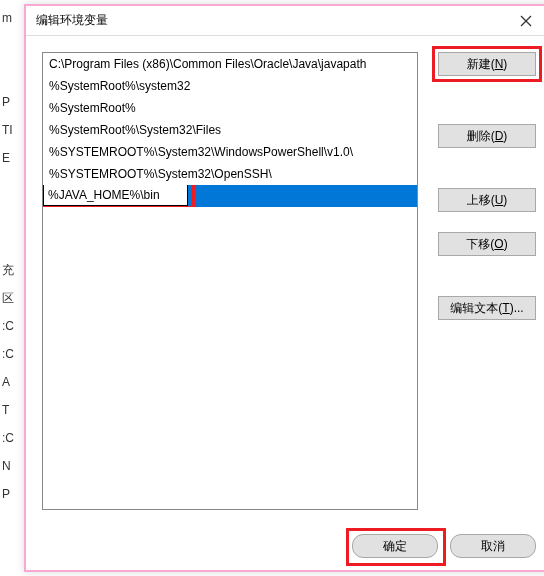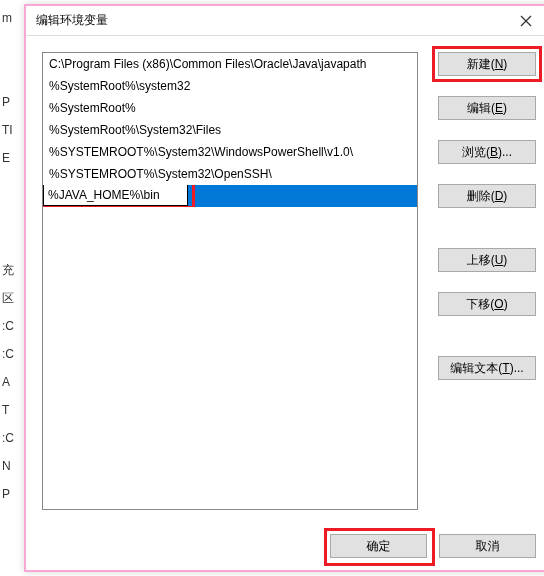--- a/index.html
+++ b/index.html
@@ -132,21 +132,21 @@
     .red-frame.new {
       left: -6px; top: -6px; right: -6px; bottom: -6px;
     }
     .footer {
       position: absolute;
       bottom: 12px;
       right: 14px;
       display: flex;
       gap: 12px;
     }
-    .footer .btn { width: 97px; }
+    .footer .btn { width: 86px; border-radius: 11px; }
     .ok-wrap { position: relative; }
     .red-frame.ok {
       left: -6px; top: -6px; right: -8px; bottom: -8px;
     }
     .underline { text-decoration: underline; }
   </style>
 </head>
 <body>
 
 <div class="bg-text">
@@ -195,23 +195,21 @@
         <div class="red-frame-edit"></div>
       </div>
     </div>
 
     <div class="sidebar">
       <div style="position:relative;">
         <button class="btn" style="width:100%;"><span>新建(<span class="underline">N</span>)</span></button>
         <div class="red-frame new"></div>
       </div>
       <div style="height:8px;"></div>
-      <button class="btn"><span>编辑(<span class="underline">E</span>)</span></button>
-      <div style="height:8px;"></div>
-      <button class="btn"><span>浏览(<span class="underline">B</span>)...</span></button>
+      <div style="height:8px;"></div>
       <div style="height:8px;"></div>
       <button class="btn"><span>删除(<span class="underline">D</span>)</span></button>
       <div class="spacer"></div>
       <button class="btn"><span>上移(<span class="underline">U</span>)</span></button>
       <div style="height:8px;"></div>
       <button class="btn"><span>下移(<span class="underline">O</span>)</span></button>
       <div class="spacer"></div>
       <button class="btn"><span>编辑文本(<span class="underline">T</span>)...</span></button>
     </div>
   </div>

